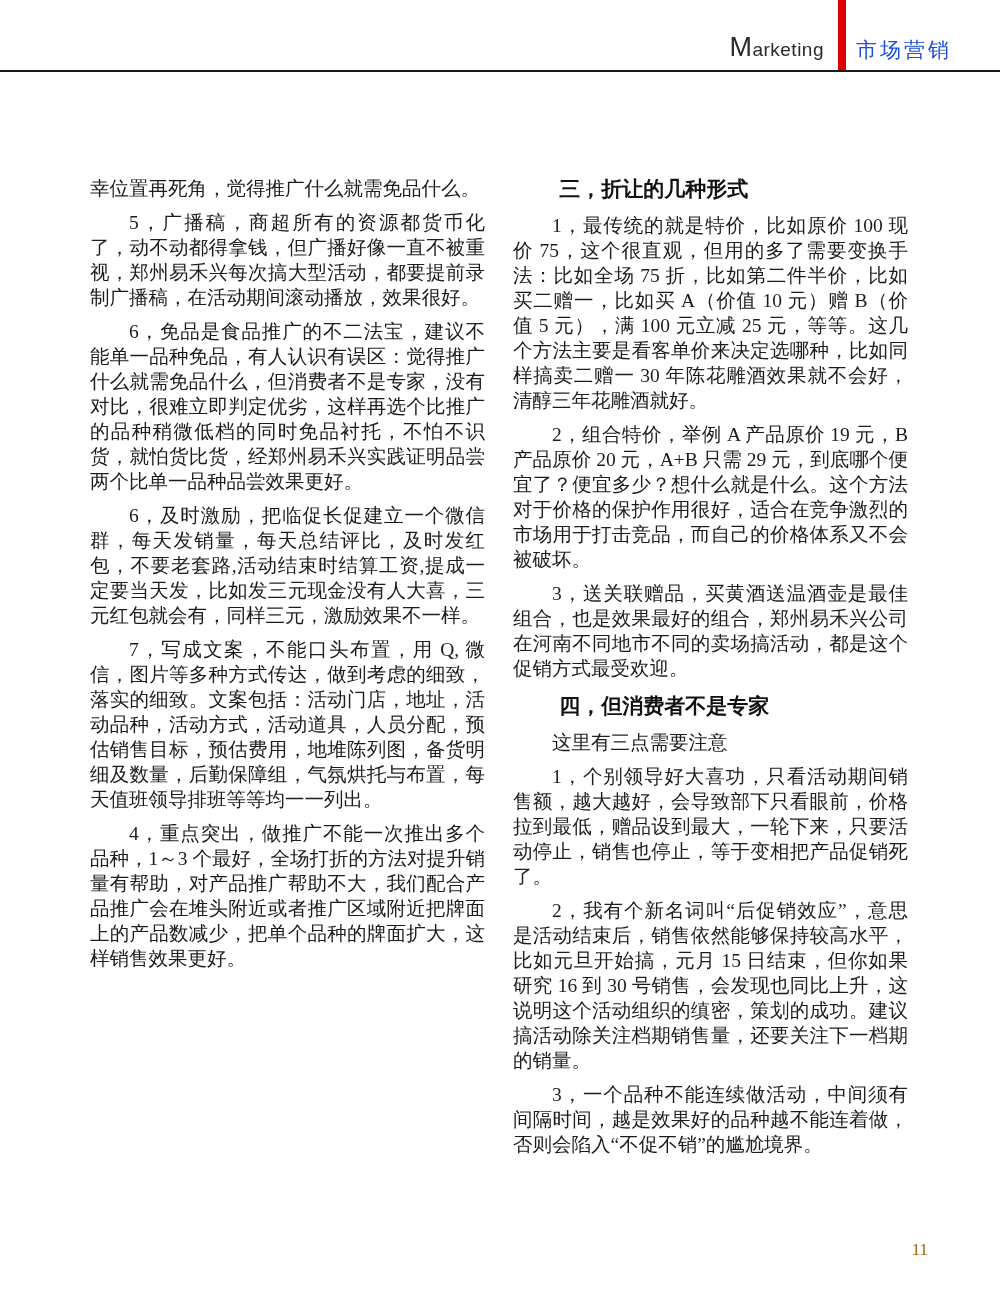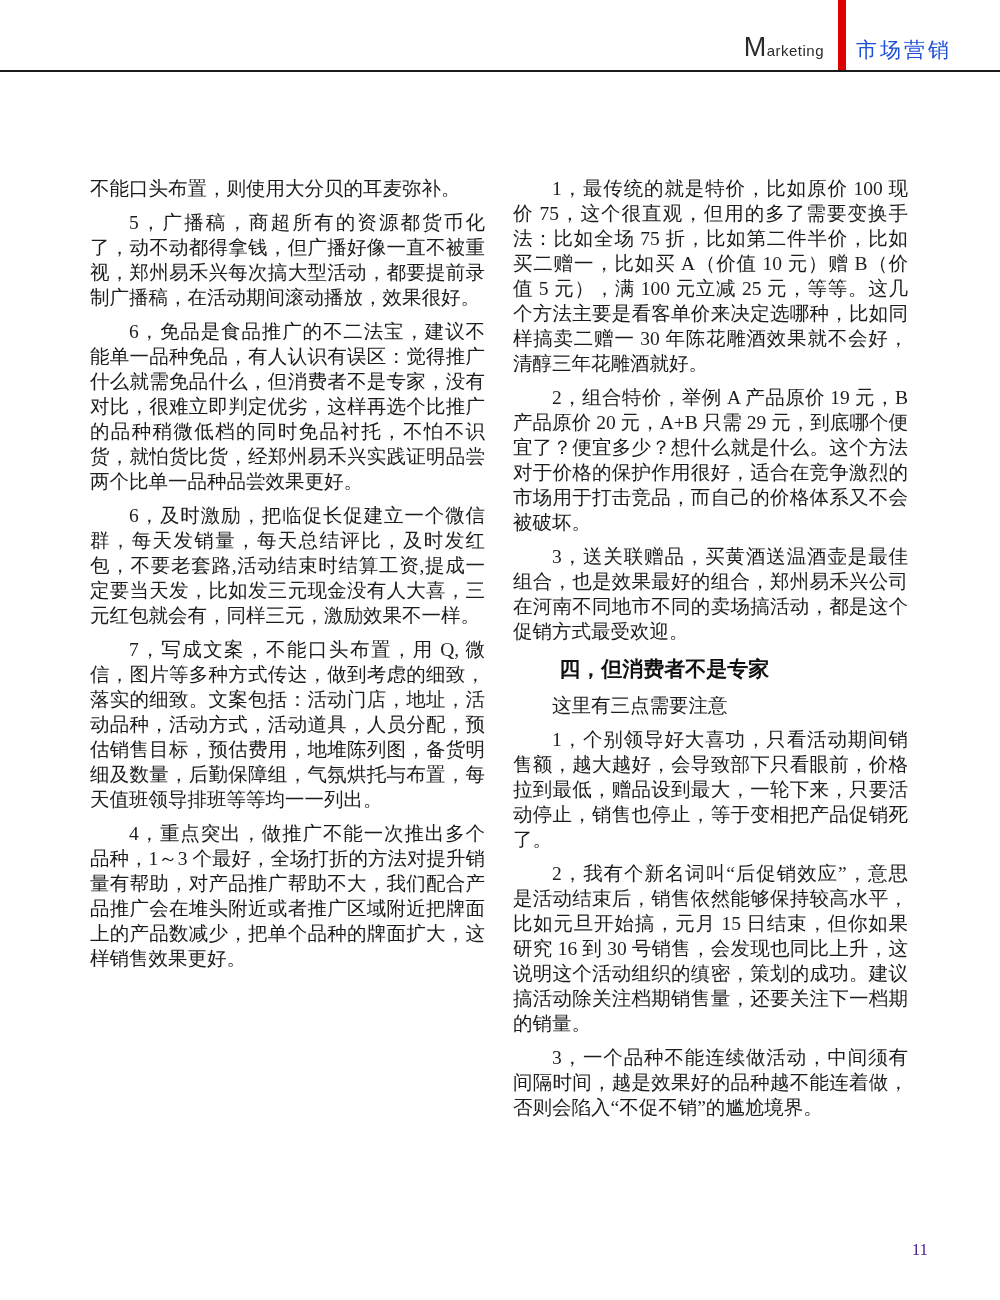--- a/index.html
+++ b/index.html
@@ -25,21 +25,21 @@
     position: absolute;
     right: 176px;
     bottom: 9px;
     font-family: "Liberation Sans", "DejaVu Sans", sans-serif;
     color: #2a2a2a;
     letter-spacing: 0.5px;
     line-height: 1;
     white-space: nowrap;
   }
   .header-english .cap  { font-size: 27px; }
-  .header-english .rest { font-size: 15px; }
+  .header-english .rest { font-size: 19px; }
   .red-bar {
     position: absolute;
     right: 154px;
     top: 0;
     width: 8px;
     height: 70px;
     background: #dd0000;
   }
   .header-section {
     position: absolute;
@@ -84,48 +84,49 @@
     color: #111111;
   }
   .section-heading.first { margin-top: 0; }
 
   
   .page-number {
     position: absolute;
     top: 1240px;
     right: 72px;
     font-size: 17px;
-    color: #4c1d95;
+    color: #a16207;
   }
 </style>
 </head>
 <body>
 
 <div class="page">
 
   <div class="header">
     <div class="header-english">
       <span class="cap">M</span><span class="rest">arketing</span>
     </div>
     <div class="red-bar"></div>
     <div class="header-section">市场营销</div>
   </div>
 
   <div class="content">
 
     <div class="col">
-      <p class="no-indent">不能口头布置，则使用大分贝的耳麦弥补。</p>
+      <p class="no-indent">幸位置再死角，觉得推广什么就需免品什么。</p>
       <p>5，广播稿，商超所有的资源都货币化了，动不动都得拿钱，但广播好像一直不被重视，郑州易禾兴每次搞大型活动，都要提前录制广播稿，在活动期间滚动播放，效果很好。</p>
       <p>6，免品是食品推广的不二法宝，建议不能单一品种免品，有人认识有误区：觉得推广什么就需免品什么，但消费者不是专家，没有对比，很难立即判定优劣，这样再选个比推广的品种稍微低档的同时免品衬托，不怕不识货，就怕货比货，经郑州易禾兴实践证明品尝两个比单一品种品尝效果更好。</p>
       <p>6，及时激励，把临促长促建立一个微信群，每天发销量，每天总结评比，及时发红包，不要老套路,活动结束时结算工资,提成一定要当天发，比如发三元现金没有人大喜，三元红包就会有，同样三元，激励效果不一样。</p>
       <p>7，写成文案，不能口头布置，用 Q, 微信，图片等多种方式传达，做到考虑的细致，落实的细致。文案包括：活动门店，地址，活动品种，活动方式，活动道具，人员分配，预估销售目标，预估费用，地堆陈列图，备货明细及数量，后勤保障组，气氛烘托与布置，每天值班领导排班等等均一一列出。</p>
       <p>4，重点突出，做推广不能一次推出多个品种，1～3 个最好，全场打折的方法对提升销量有帮助，对产品推广帮助不大，我们配合产品推广会在堆头附近或者推广区域附近把牌面上的产品数减少，把单个品种的牌面扩大，这样销售效果更好。</p>
     </div>
 
     <div class="col">
+      <h3 class="section-heading first">三，折让的几种形式</h3>
       <p>1，最传统的就是特价，比如原价 100 现价 75，这个很直观，但用的多了需要变换手法：比如全场 75 折，比如第二件半价，比如买二赠一，比如买 A（价值 10 元）赠 B（价值 5 元），满 100 元立减 25 元，等等。这几个方法主要是看客单价来决定选哪种，比如同样搞卖二赠一 30 年陈花雕酒效果就不会好，清醇三年花雕酒就好。</p>
       <p>2，组合特价，举例 A 产品原价 19 元，B 产品原价 20 元，A+B 只需 29 元，到底哪个便宜了？便宜多少？想什么就是什么。这个方法对于价格的保护作用很好，适合在竞争激烈的市场用于打击竞品，而自己的价格体系又不会被破坏。</p>
       <p>3，送关联赠品，买黄酒送温酒壶是最佳组合，也是效果最好的组合，郑州易禾兴公司在河南不同地市不同的卖场搞活动，都是这个促销方式最受欢迎。</p>
 
       <h3 class="section-heading">四，但消费者不是专家</h3>
       <p>这里有三点需要注意</p>
       <p>1，个别领导好大喜功，只看活动期间销售额，越大越好，会导致部下只看眼前，价格拉到最低，赠品设到最大，一轮下来，只要活动停止，销售也停止，等于变相把产品促销死了。</p>
       <p>2，我有个新名词叫“后促销效应”，意思是活动结束后，销售依然能够保持较高水平，比如元旦开始搞，元月 15 日结束，但你如果研究 16 到 30 号销售，会发现也同比上升，这说明这个活动组织的缜密，策划的成功。建议搞活动除关注档期销售量，还要关注下一档期的销量。</p>
       <p>3，一个品种不能连续做活动，中间须有间隔时间，越是效果好的品种越不能连着做，否则会陷入“不促不销”的尴尬境界。</p>
     </div>

